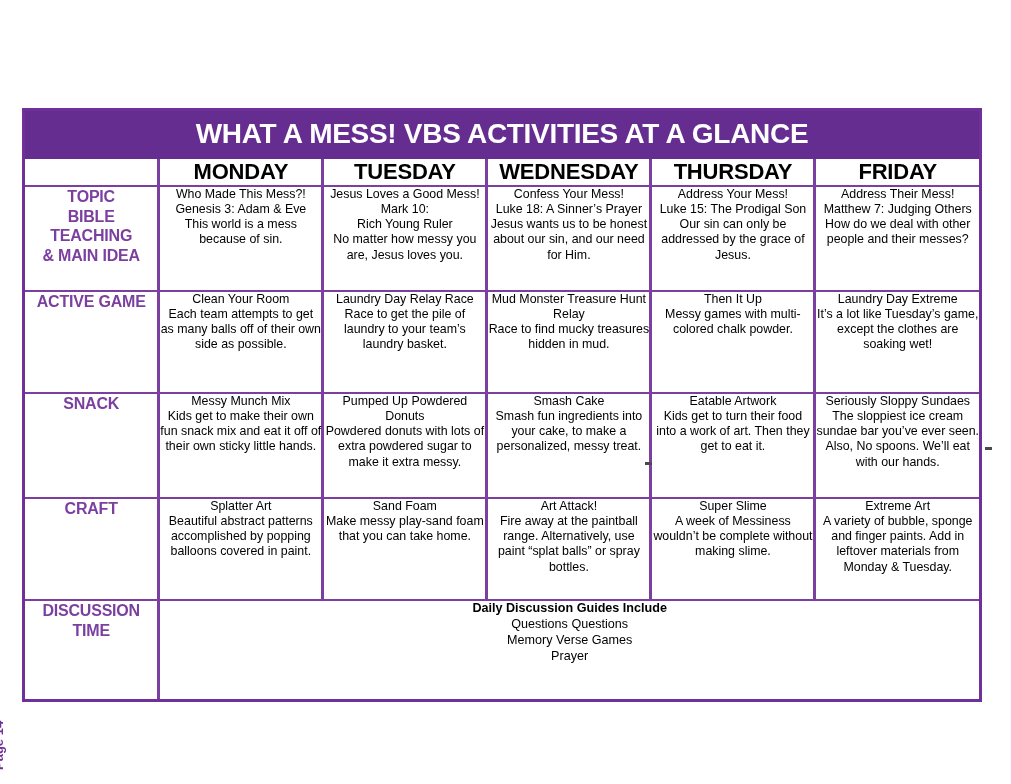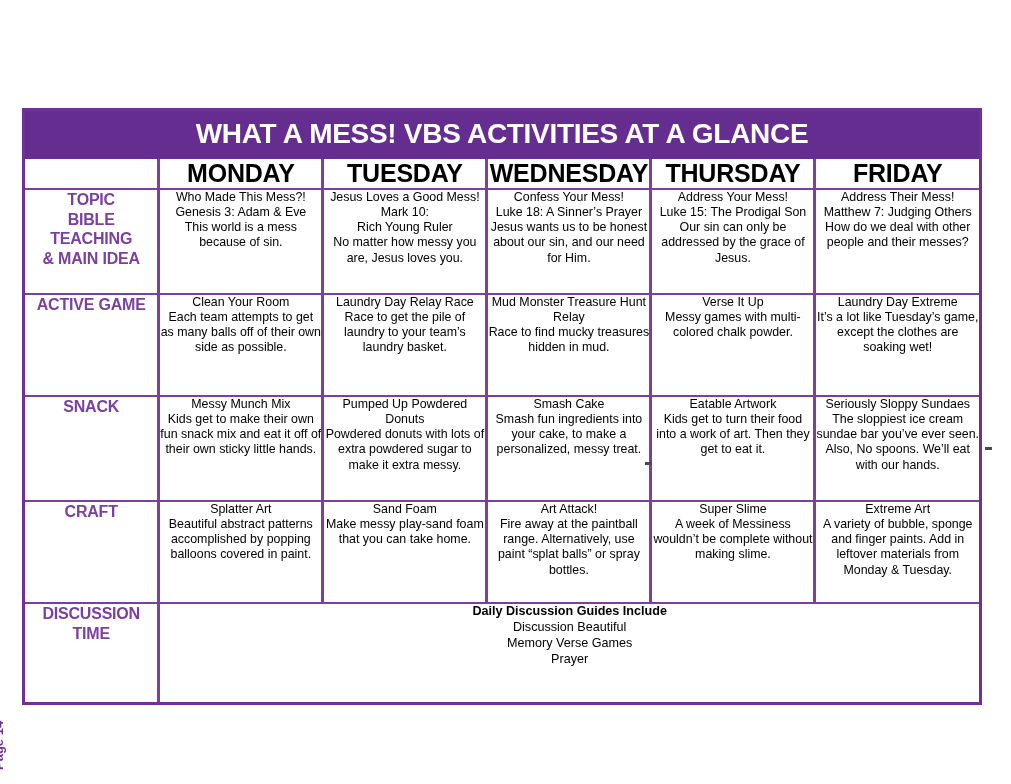--- a/index.html
+++ b/index.html
@@ -89,21 +89,21 @@
   table.grid td.last-col,
   table.grid th.last-col {
     border-right: none;
   }
   table.grid tr.lastrow td {
     border-bottom: none;
   }
 
   .dayhdr td {
     text-align: center;
-    font-size: 25px;
+    font-size: 22px;
     font-weight: bold;
     color: #000000;
     padding: 3px 2px 5px 2px;
     letter-spacing: -0.2px;
   }
   .dayhdr td.blankcell { border-left: none; }
 
   .rowlabel {
     text-align: center;
     color: #7B3FA0;
@@ -237,21 +237,21 @@
           </td>
           <td class="cell">
             <span class="ttl">Laundry Day Relay Race</span>
             <span class="body">Race to get the pile of laundry to your team’s laundry basket.</span>
           </td>
           <td class="cell">
             <span class="ttl">Mud Monster Treasure Hunt Relay</span>
             <span class="body">Race to find mucky treasures hidden in mud.</span>
           </td>
           <td class="cell">
-            <span class="ttl">Verse It Up</span>
+            <span class="ttl">Then It Up</span>
             <span class="body">Messy games with multi-colored chalk powder.</span>
           </td>
           <td class="cell last-col">
             <span class="ttl">Laundry Day Extreme</span>
             <span class="body">It’s a lot like Tuesday’s game, except the clothes are soaking wet!</span>
           </td>
         </tr>
 
         <tr class="r-snack">
           <td class="rowlabel first-col">
@@ -305,21 +305,21 @@
           </td>
         </tr>
 
         <tr class="r-disc lastrow">
           <td class="rowlabel first-col">
             <span>DISCUSSION</span><br>
             <span>TIME</span>
           </td>
           <td class="disc-cell last-col" colspan="5">
             <span class="dtitle">Daily Discussion Guides Include</span>
-            <span class="dline">Discussion Beautiful</span>
+            <span class="dline">Questions Questions</span>
             <span class="dline">Memory Verse Games</span>
             <span class="dline">Prayer</span>
           </td>
         </tr>
 
       </tbody>
     </table>
   </div>
 
   <div class="artifact" style="left:645px; top:462px;"></div>

